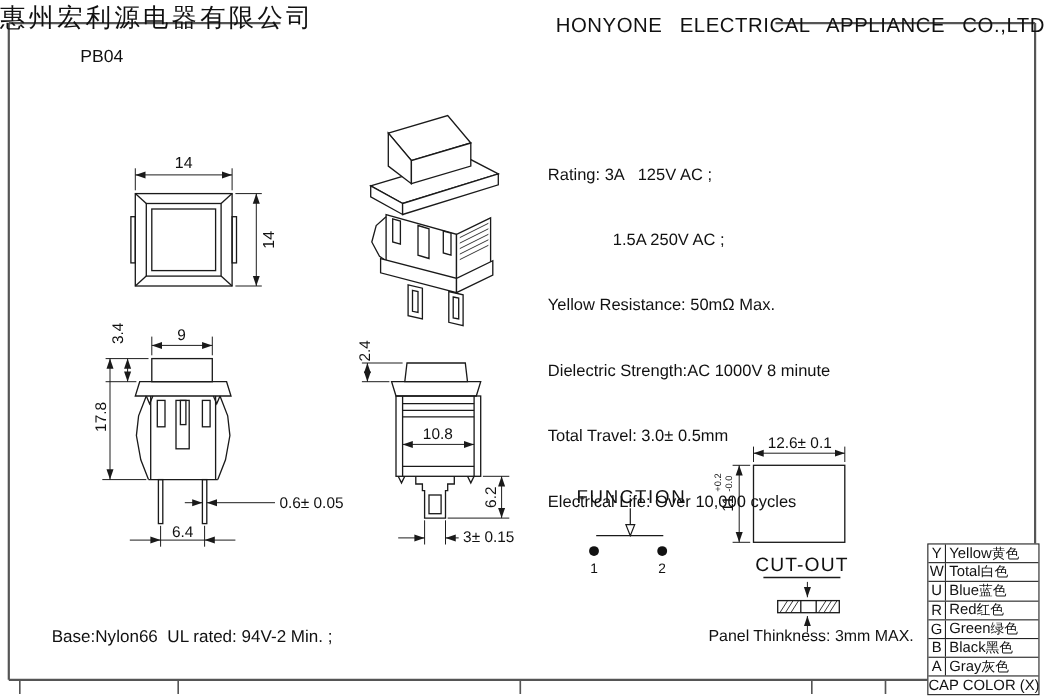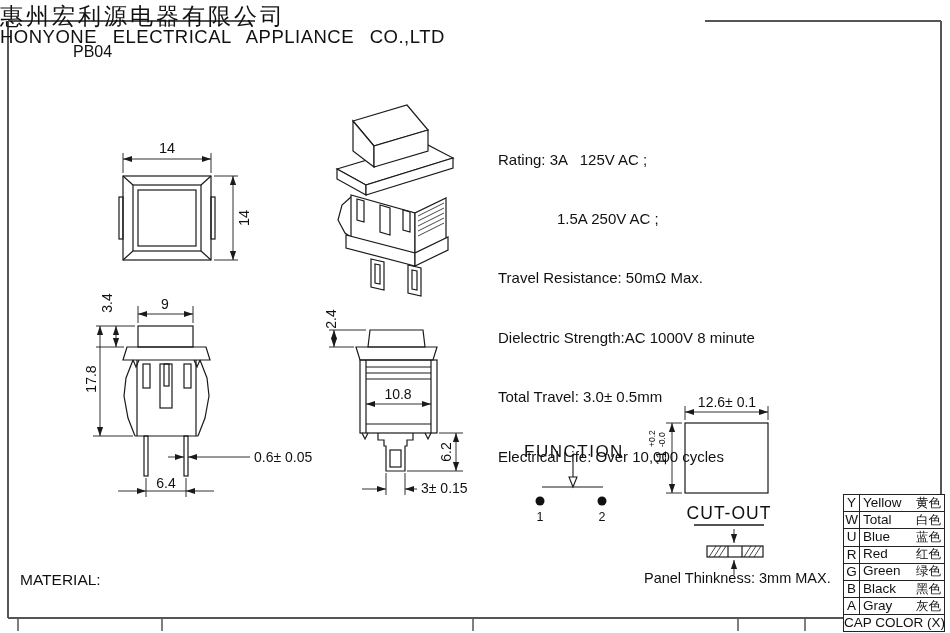--- a/index.html
+++ b/index.html
@@ -4,31 +4,31 @@
 <style>
   html,body{margin:0;padding:0}
   body{width:950px;height:633px;position:relative;background:#fff;
        font-family:"Liberation Sans",sans-serif;color:#111;overflow:hidden}
   .abs{position:absolute}
   svg{position:absolute;left:0;top:0}
   svg text{font-family:"Liberation Sans",sans-serif;fill:#111}
   .title-cn{top:1px;left:0;width:100%;text-align:left;
             font-family:"DejaVu Serif","Liberation Serif",serif;
             font-size:23px;letter-spacing:3px;white-space:nowrap}
-  .title-en{top:26px;left:0;width:100%;text-align:left;font-size:18.5px;
+  .title-en{top:12px;left:0;width:100%;text-align:right;font-size:18.5px;
             letter-spacing:.5px;word-spacing:10px;white-space:nowrap}
   .model{left:73px;top:43px;font-size:16px}
   .specs{left:498px;top:110px;font-size:15px;line-height:19.8px;white-space:pre}
   .specs .indent{padding-left:59px}
   .material{left:20px;top:529px;font-size:15.5px;line-height:20.5px;white-space:pre}
   .material .mline{padding-left:27px}
   .cctable{left:843px;top:494px;width:100px;border:1.5px solid #222;background:#fff;font-size:13.5px}
   .ccrow{display:flex;height:16.2px;align-items:center;border-bottom:1.5px solid #222}
   .cccode{width:15px;text-align:center;border-right:1.5px solid #222;align-self:stretch;line-height:16.2px}
-  .ccname{flex:1;display:flex;justify-content:space-between;padding:0 3px}
+  .ccname{flex:1;display:flex;justify-content:flex-start;padding:0 3px}
   .cccn{font-size:12.5px}
   .ccfooter{height:16px;line-height:16px;text-align:left;white-space:nowrap}
 </style>
 </head>
 <body>
 
 <svg width="950" height="633" viewBox="0 0 950 633">
   <defs>
     <marker id="arr" viewBox="0 0 10 8" refX="9.3" refY="4" markerWidth="10" markerHeight="8" markerUnits="userSpaceOnUse" orient="auto-start-reverse">
       <path d="M0,0.8 L9.3,4 L0,7.2 Z" fill="#1a1a1a"></path>
@@ -223,31 +223,30 @@
   </g>
 </svg>
 
 <div class="abs title-cn">惠州宏利源电器有限公司</div>
 <div class="abs title-en">HONYONE  ELECTRICAL  APPLIANCE  CO.,LTD</div>
 <div class="abs model">PB04</div>
 
 <div class="abs specs">
   <div>Rating: 3A   125V AC ;</div>
   <div class="indent">1.5A 250V AC ;</div>
-  <div>Travel Resistance: 50mΩ Max.</div>
+  <div>Yellow Resistance: 50mΩ Max.</div>
   <div>Dielectric Strength:AC 1000V 8 minute</div>
   <div>Total Travel: 3.0± 0.5mm</div>
   <div>Electrical Life: Over 10,000 cycles</div>
   
   
   
 </div>
 
 <div class="abs material">
-  <div>MATERIAL:</div>
   <div class="mline">Base:Nylon66  UL rated: 94V-2 Min. ;</div>
   
   
 </div>
 
 <div class="abs cctable">
   <div class="ccrow">
     <div class="cccode">Y</div>
     <div class="ccname">
         <span>Yellow</span>

